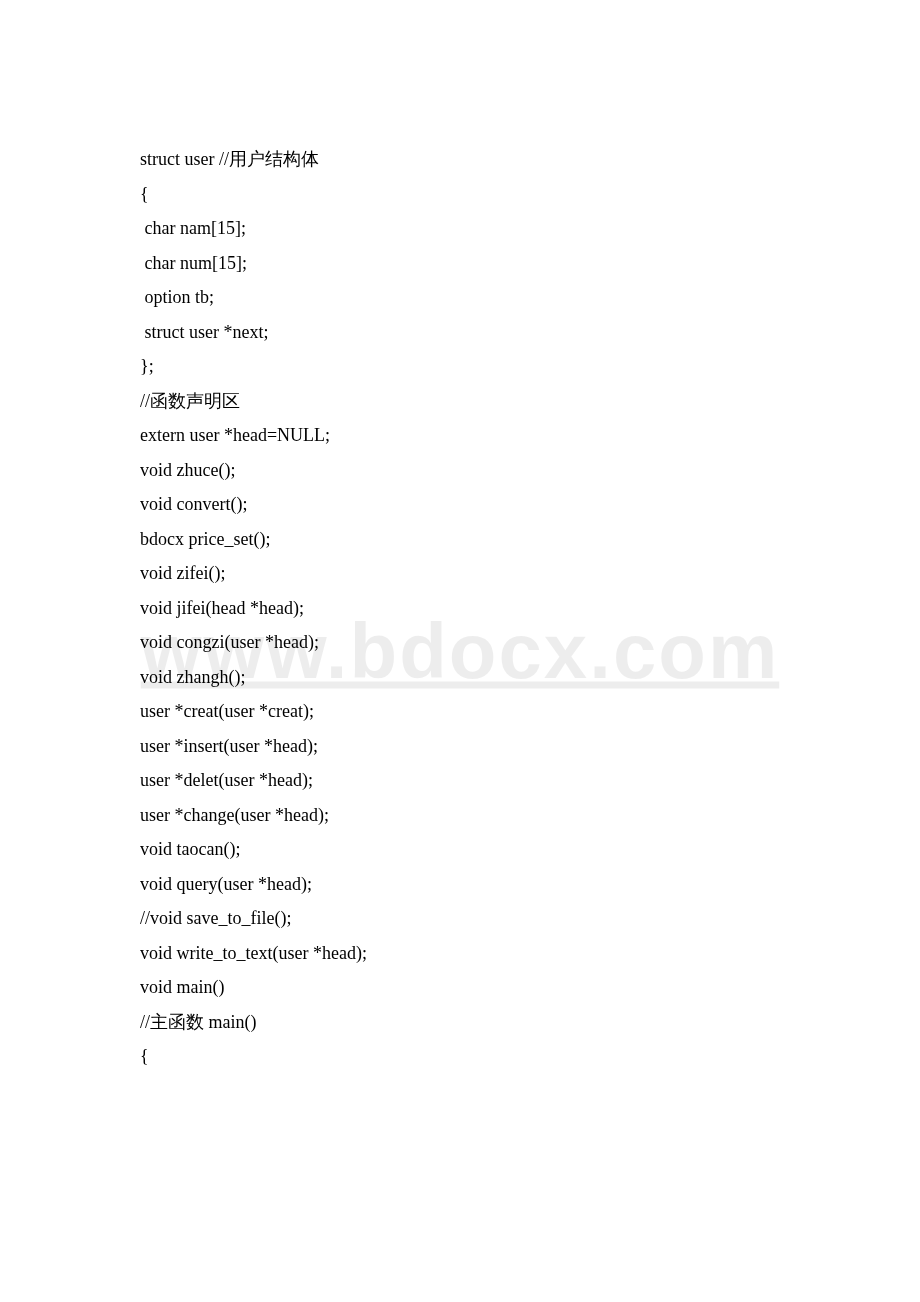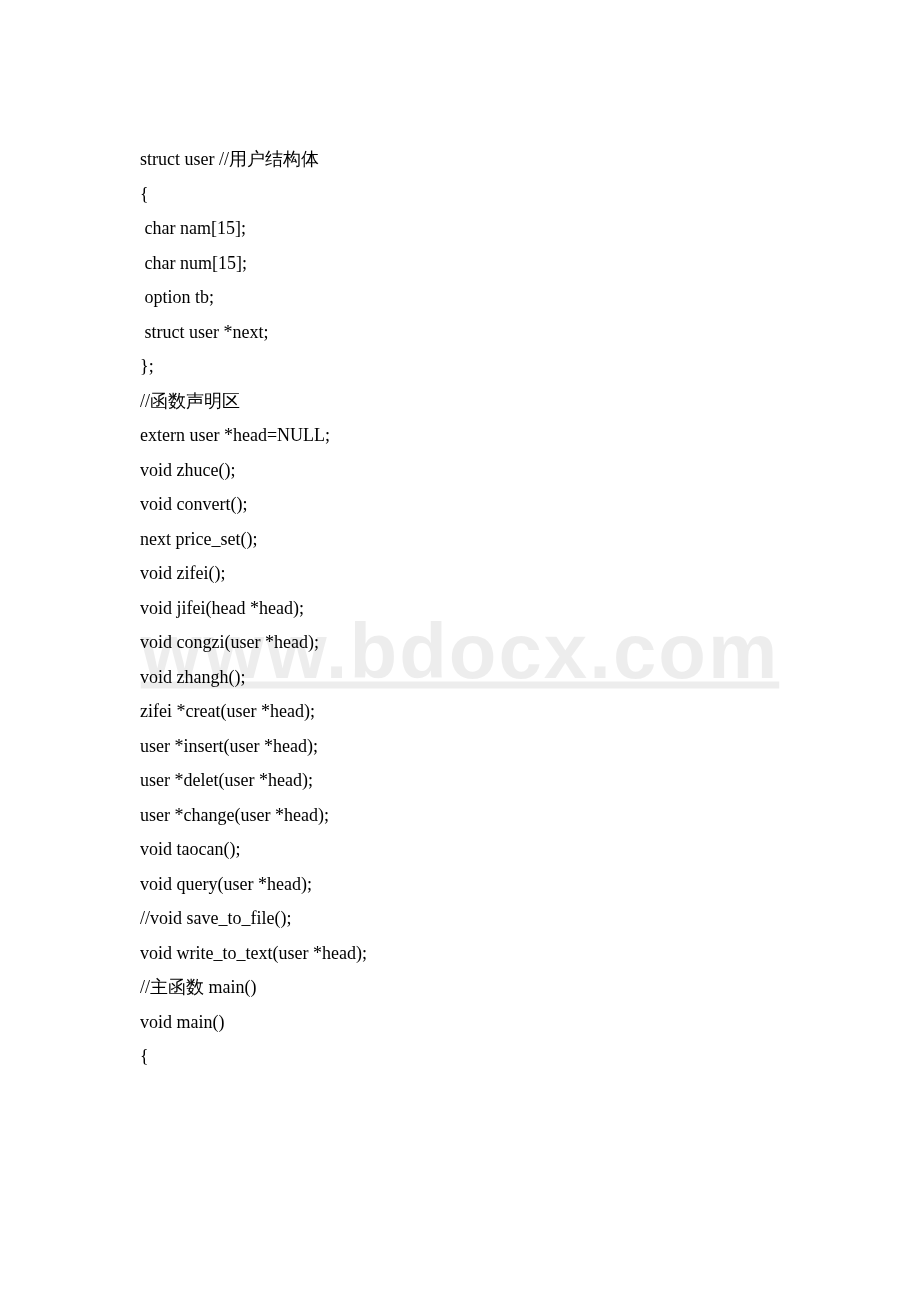--- a/index.html
+++ b/index.html
@@ -55,29 +55,29 @@
   <div class="code-line">{</div>
   <div class="code-line"> char nam[15];</div>
   <div class="code-line"> char num[15];</div>
   <div class="code-line"> option tb;</div>
   <div class="code-line"> struct user *next;</div>
   <div class="code-line">};</div>
   <div class="code-line">//函数声明区</div>
   <div class="code-line">extern user *head=NULL;</div>
   <div class="code-line">void zhuce();</div>
   <div class="code-line">void convert();</div>
-  <div class="code-line">next price_set();</div>
+  <div class="code-line">bdocx price_set();</div>
   <div class="code-line">void zifei();</div>
   <div class="code-line">void jifei(head *head);</div>
   <div class="code-line">void congzi(user *head);</div>
   <div class="code-line">void zhangh();</div>
-  <div class="code-line">zifei *creat(user *head);</div>
+  <div class="code-line">user *creat(user *creat);</div>
   <div class="code-line">user *insert(user *head);</div>
   <div class="code-line">user *delet(user *head);</div>
   <div class="code-line">user *change(user *head);</div>
   <div class="code-line">void taocan();</div>
   <div class="code-line">void query(user *head);</div>
   <div class="code-line">//void save_to_file();</div>
   <div class="code-line">void write_to_text(user *head);</div>
+  <div class="code-line">void main()</div>
   <div class="code-line">//主函数 main()</div>
-  <div class="code-line">void main()</div>
   <div class="code-line">{</div>
 </div>
 
 </body></html>

